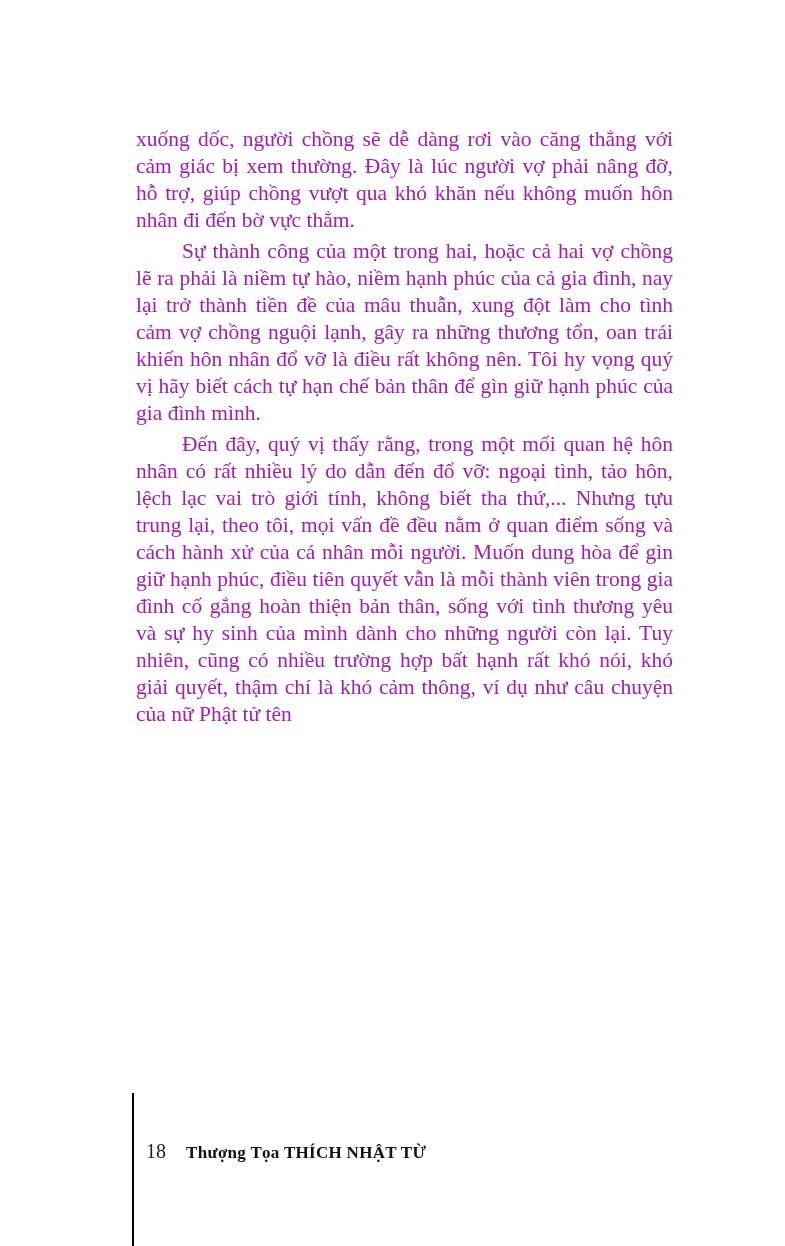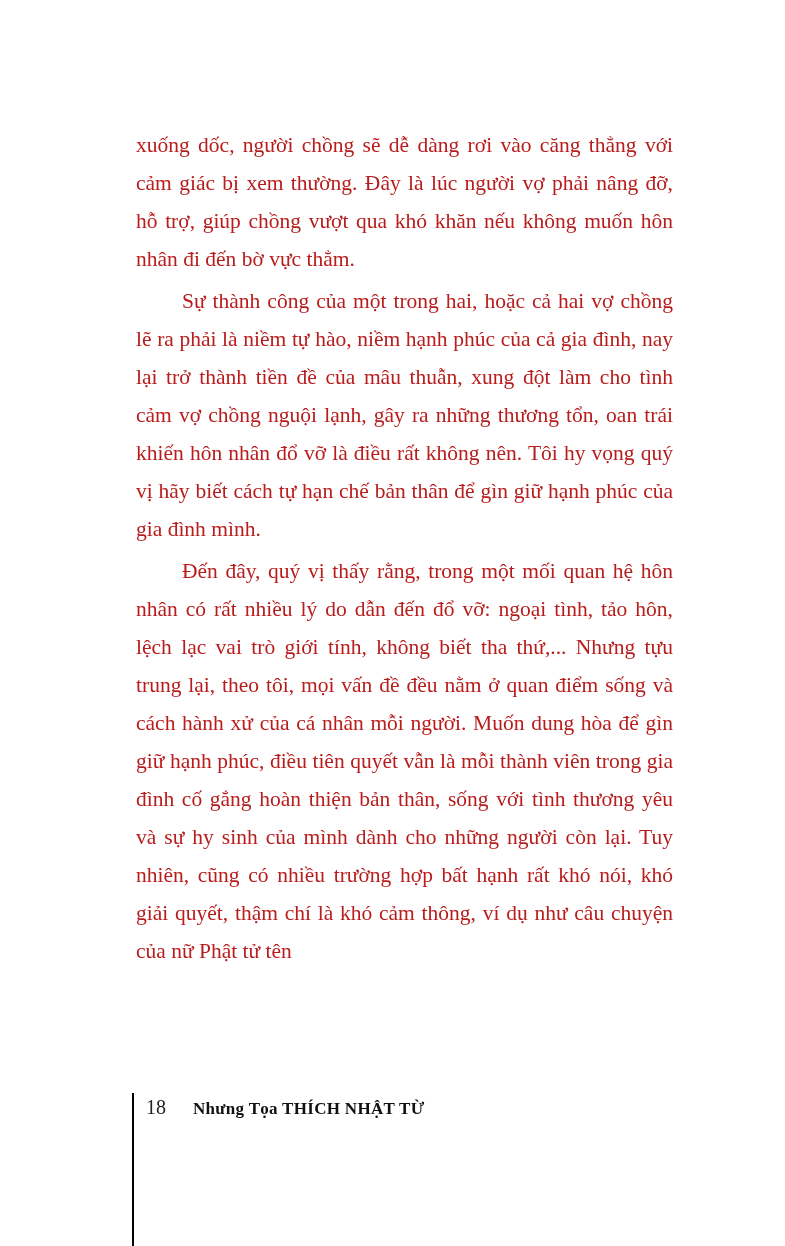--- a/index.html
+++ b/index.html
@@ -21,43 +21,43 @@
   }
   .text-block {
     position: absolute;
     left: 136px;
     top: 126px;
     width: 537px;
   }
   .para {
     margin: 0 0 4px 0;
     font-size: 21.5px;
-    line-height: 38px;
+    line-height: 27px;
     text-align: justify;
-    color: #b91c1c;
+    color: #a21caf;
   }
   .para.indent {
     text-indent: 46px;
     font-family: Liberation Serif, serif;
   }
   .vrule {
     position: absolute;
     left: 132px;
     top: 1093px;
     width: 2px;
     height: 153px;
     background: #000000;
   }
   .footer {
     position: absolute;
     left: 146px;
-    top: 1096px;
+    top: 1140px;
     display: flex;
     align-items: baseline;
-    gap: 27px;
+    gap: 20px;
     white-space: nowrap;
   }
   .page-number {
     font-size: 20px;
     color: #222222;
   }
   .running-title {
     font-size: 17px;
     font-weight: bold;
     letter-spacing: 0.3px;
@@ -72,16 +72,16 @@
   <div class="text-block">
     <p class="para">xuống dốc, người chồng sẽ dễ dàng rơi vào căng thẳng với cảm giác bị xem thường. Đây là lúc người vợ phải nâng đỡ, hỗ trợ, giúp chồng vượt qua khó khăn nếu không muốn hôn nhân đi đến bờ vực thẳm.</p>
     <p class="para indent">Sự thành công của một trong hai, hoặc cả hai vợ chồng lẽ ra phải là niềm tự hào, niềm hạnh phúc của cả gia đình, nay lại trở thành tiền đề của mâu thuẫn, xung đột làm cho tình cảm vợ chồng nguội lạnh, gây ra những thương tổn, oan trái khiến hôn nhân đổ vỡ là điều rất không nên. Tôi hy vọng quý vị hãy biết cách tự hạn chế bản thân để gìn giữ hạnh phúc của gia đình mình.</p>
     <p class="para indent">Đến đây, quý vị thấy rằng, trong một mối quan hệ hôn nhân có rất nhiều lý do dẫn đến đổ vỡ: ngoại tình, tảo hôn, lệch lạc vai trò giới tính, không biết tha thứ,... Nhưng tựu trung lại, theo tôi, mọi vấn đề đều nằm ở quan điểm sống và cách hành xử của cá nhân mỗi người. Muốn dung hòa để gìn giữ hạnh phúc, điều tiên quyết vẫn là mỗi thành viên trong gia đình cố gắng hoàn thiện bản thân, sống với tình thương yêu và sự hy sinh của mình dành cho những người còn lại. Tuy nhiên, cũng có nhiều trường hợp bất hạnh rất khó nói, khó giải quyết, thậm chí là khó cảm thông, ví dụ như câu chuyện của nữ Phật tử tên</p>
   </div>
 
   <div class="vrule"></div>
 
   <div class="footer">
     <span class="page-number">18</span>
-    <span class="running-title">Nhưng Tọa THÍCH NHẬT TỪ</span>
+    <span class="running-title">Thượng Tọa THÍCH NHẬT TỪ</span>
   </div>
 
 </div>
 
 </body></html>

